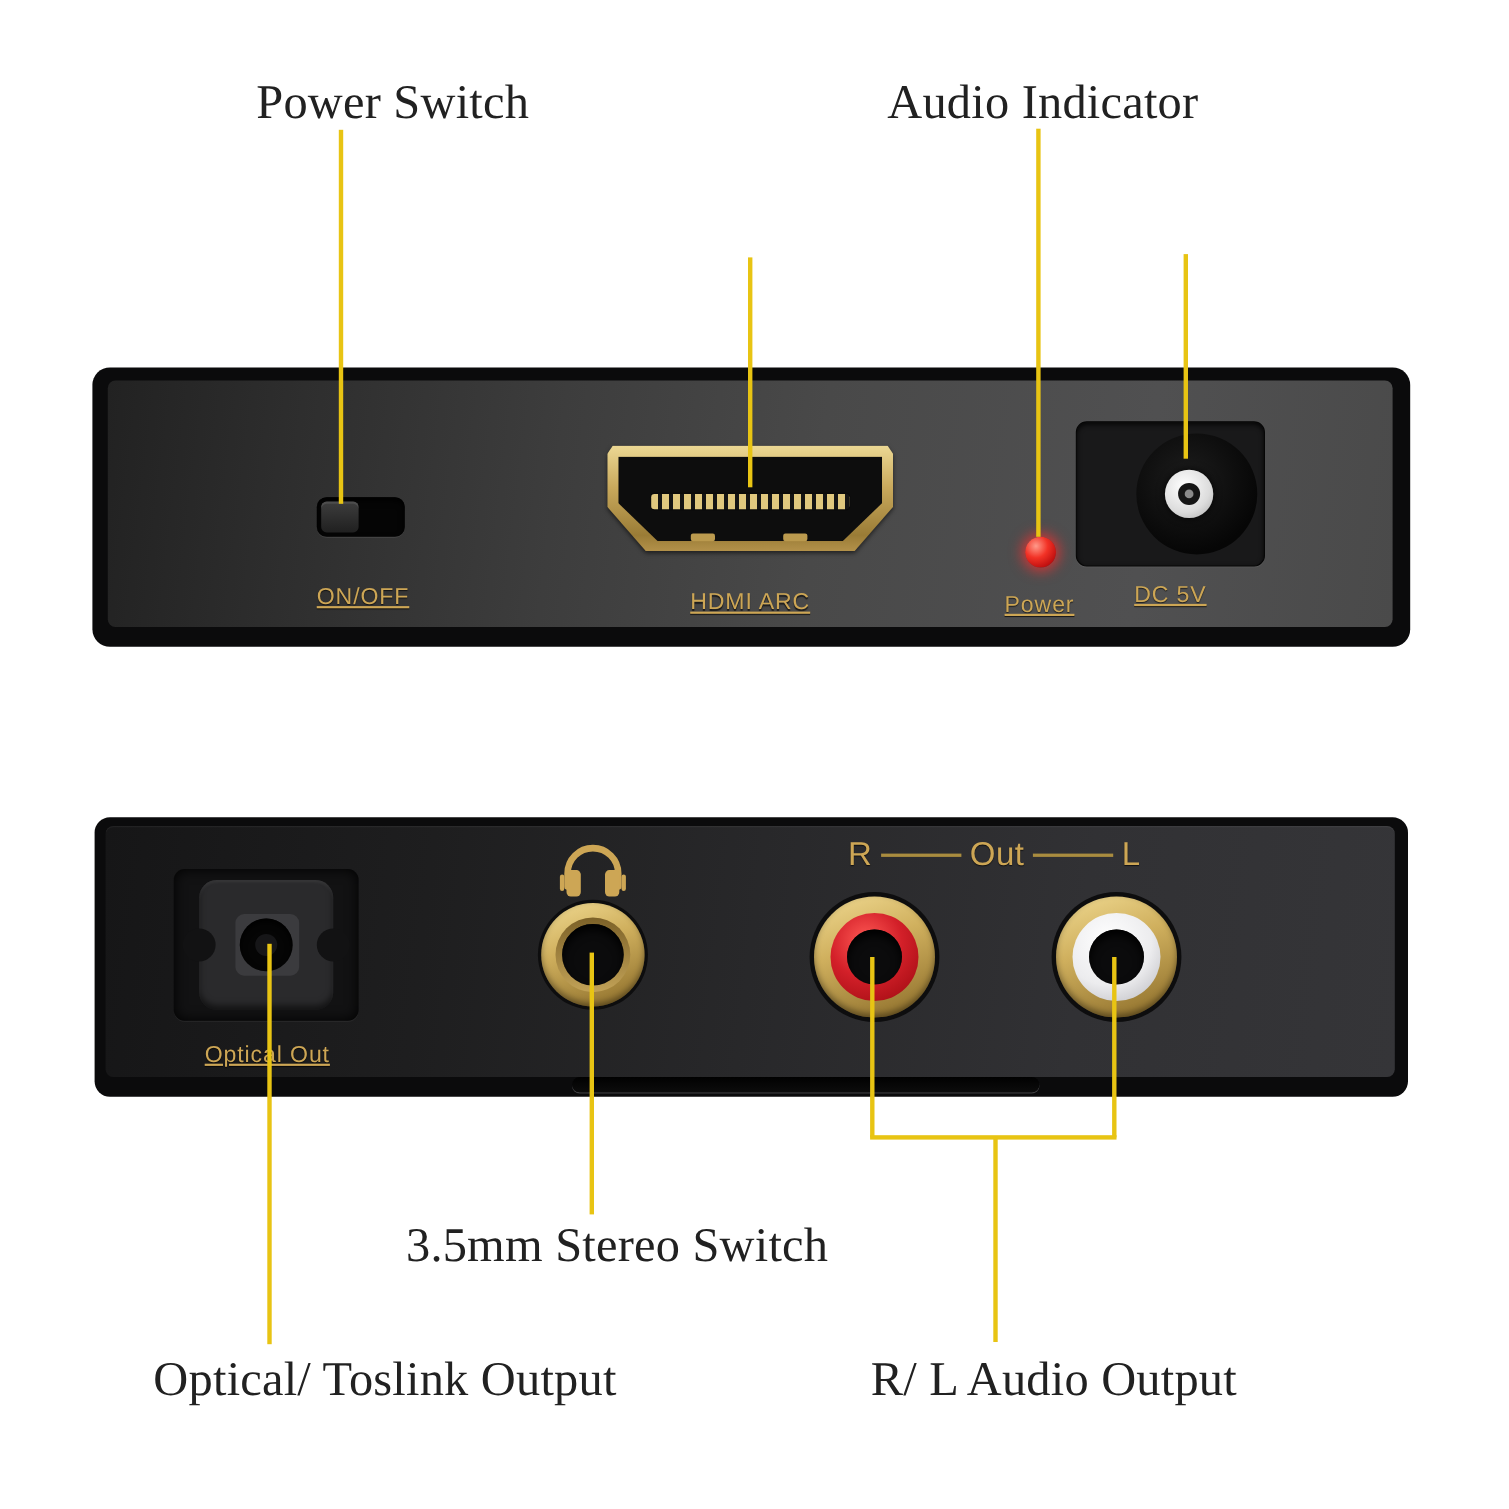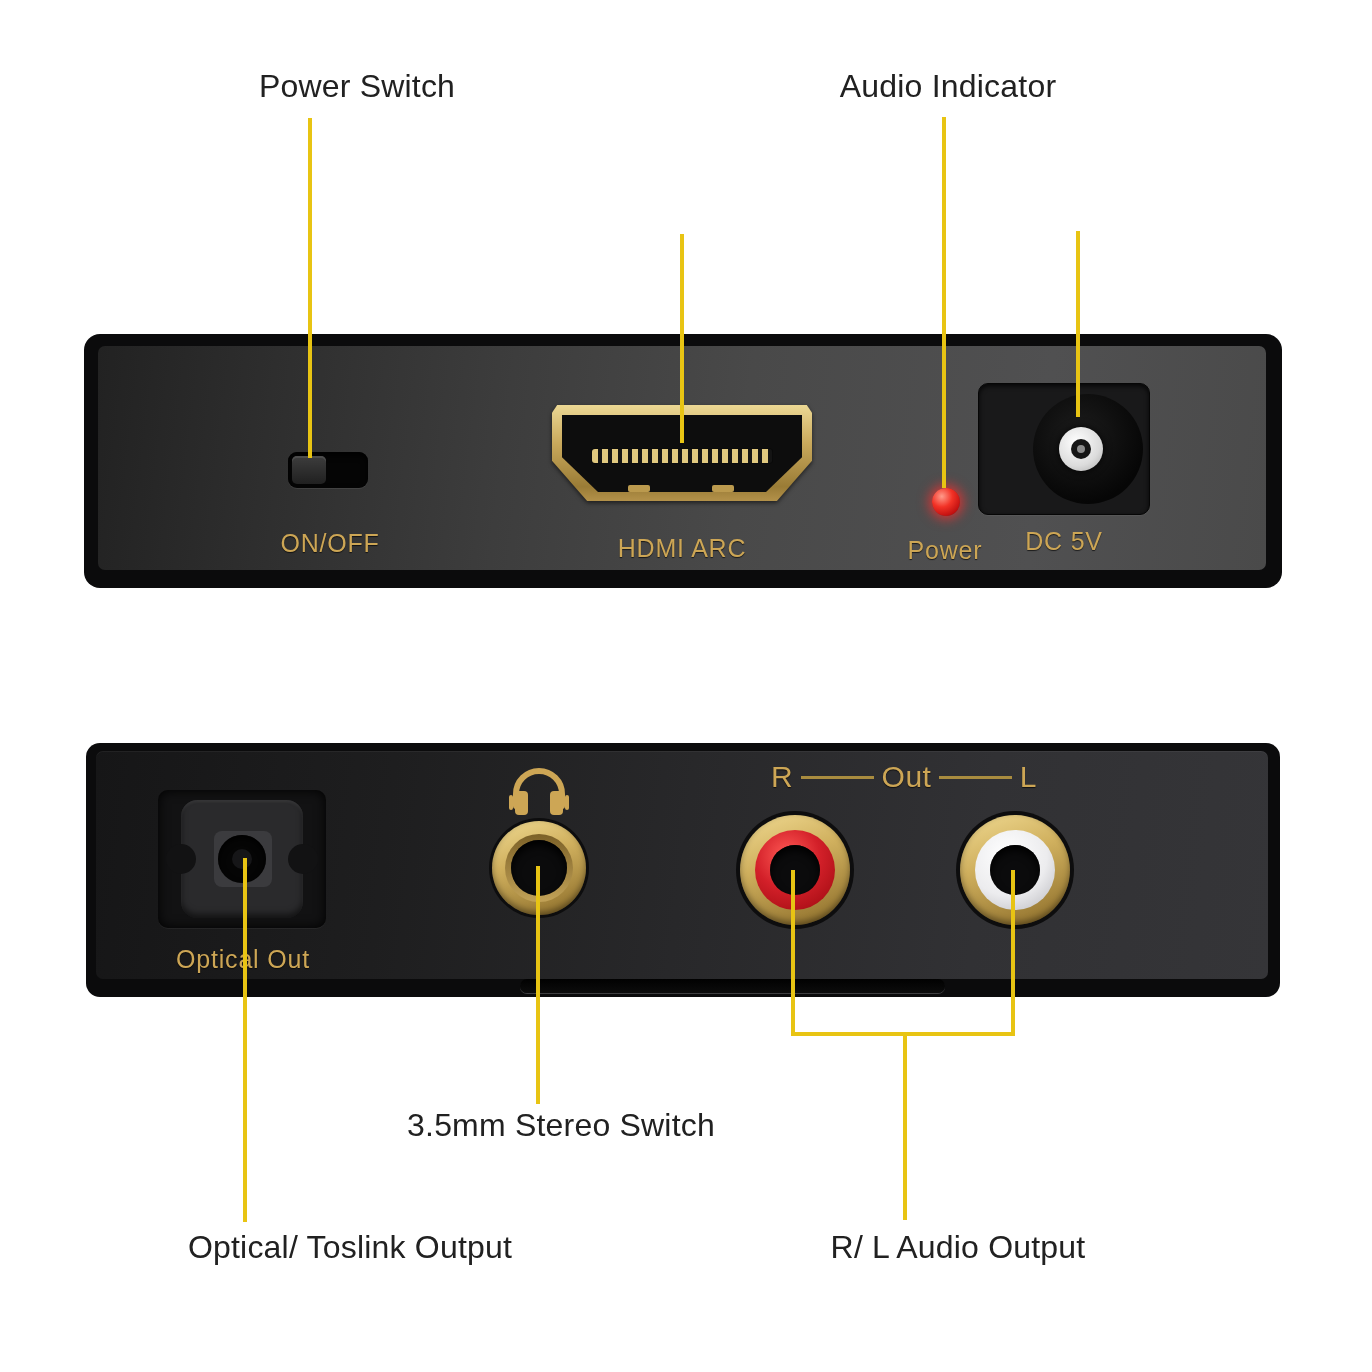--- a/index.html
+++ b/index.html
@@ -3,43 +3,44 @@
 <meta charset="utf-8">
 <style>
   html,body{margin:0;padding:0;background:#fff;}
   .stage{
     position:relative;width:1372px;height:1372px;background:#fff;overflow:hidden;
     font-family:"Liberation Sans","DejaVu Sans",sans-serif;
   }
   
   .callout{
     position:absolute;transform:translateX(-50%);
-    font-size:32px;line-height:1.05;color:var(--label-ink,#212121);
-    white-space:nowrap;letter-spacing:.2px;
+    font-size:44px;line-height:1.05;color:var(--label-ink,#212121);
+    white-space:nowrap;letter-spacing:.2px;font-family:Liberation Serif, serif;
   }
   .vline{position:absolute;width:4px;background:var(--callout-line,#e8c413);z-index:9;}
   .hline{position:absolute;height:4px;background:var(--callout-line,#e8c413);z-index:9;}
   
   .panel{position:absolute;background:#0b0b0c;}
   .panel-top{left:84px;top:334px;width:1198px;height:254px;border-radius:16px;}
   .panel-bottom{left:86px;top:743px;width:1194px;height:254px;border-radius:14px;}
   .face{position:absolute;border-radius:7px;}
   .face-top{
     left:14px;top:12px;right:16px;bottom:18px;
     background:linear-gradient(97deg,#222 0%,#2e2e2e 15%,#3d3d3d 35%,#494949 55%,#505051 80%,#4a4a4a 100%);
   }
   .face-bottom{
     left:10px;top:8px;right:12px;bottom:18px;
     background:linear-gradient(97deg,#161617 0%,#1e1e1f 25%,#28282a 50%,#313134 75%,#353538 100%);
     box-shadow:inset 0 1px 0 rgba(255,255,255,.05);
   }
   .gtext{
     position:absolute;transform:translate(-50%,-50%);
-    color:var(--panel-gold,#cda655);font-size:25px;letter-spacing:.8px;white-space:nowrap;
+    color:var(--panel-gold,#cda655);font-size:21px;letter-spacing:.8px;white-space:nowrap;
     text-shadow:0 1px 1px rgba(0,0,0,.65);
+    text-decoration:underline;
   }
   
   .switch-recess{
     position:absolute;left:204px;top:118px;width:80px;height:36px;border-radius:9px;
     background:#050505;box-shadow:inset 0 3px 6px #000,0 1px 0 rgba(255,255,255,.08);
   }
   .switch-knob{
     position:absolute;left:4px;top:4px;width:34px;height:28px;border-radius:5px;
     background:linear-gradient(180deg,#3d3d3d,#202020);box-shadow:inset 0 2px 0 #4d4d4d;
   }

